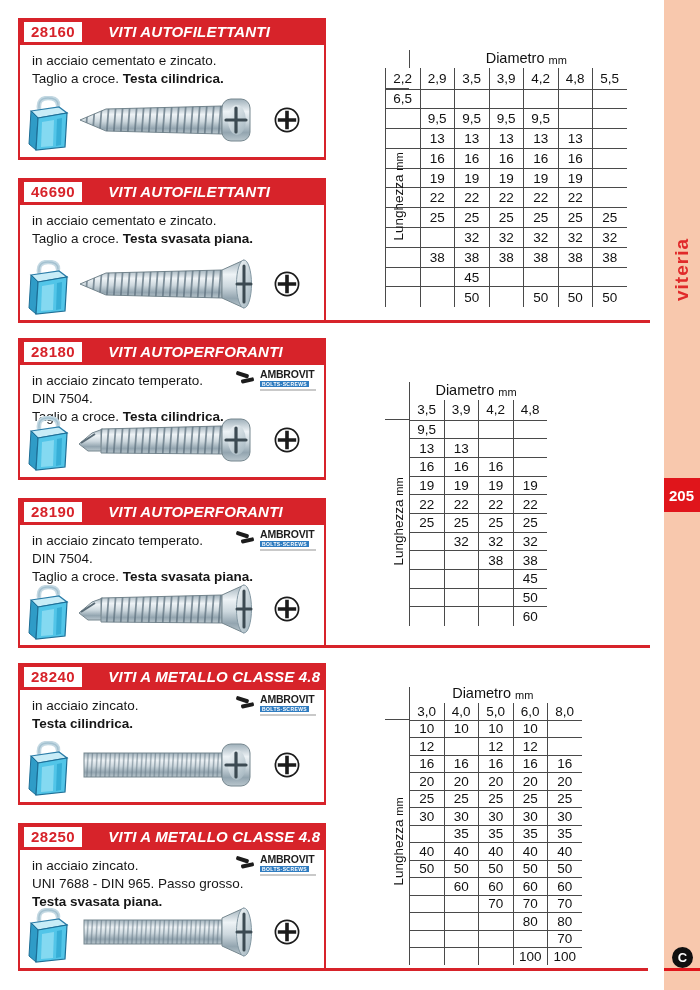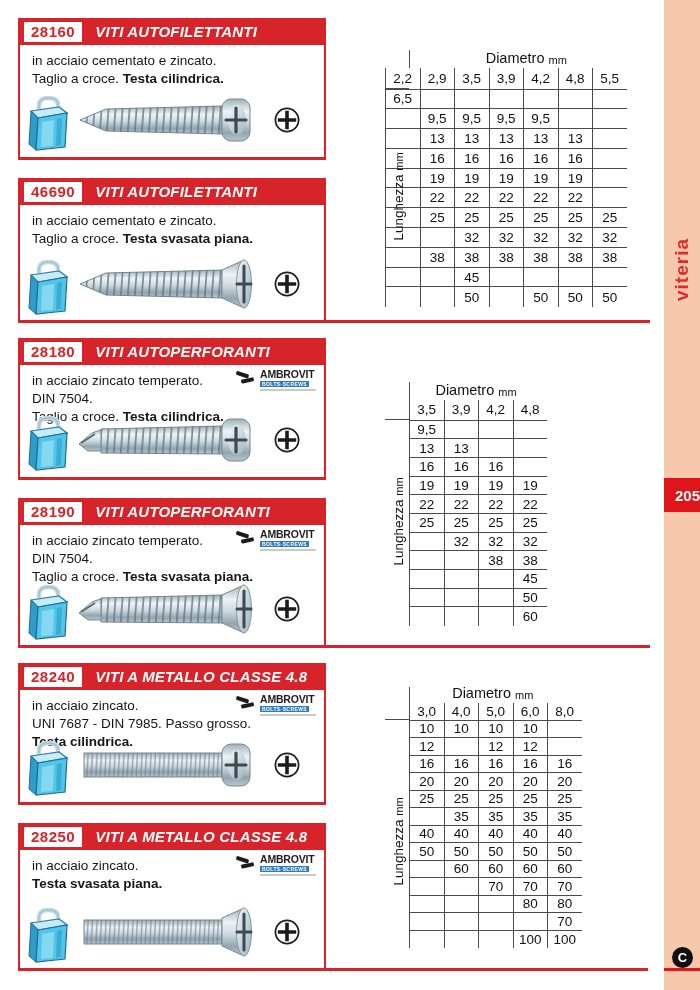--- a/index.html
+++ b/index.html
@@ -9,21 +9,21 @@
   .page{position:absolute;inset:0;}
 
   
   .block{position:absolute;left:18px;width:308px;box-sizing:border-box;background:#fff;
          border-left:2px solid var(--red);border-right:2px solid var(--red);}
   .block.own-bottom{border-bottom:3px solid var(--red);}
   .block-header{height:27px;background:var(--red);display:flex;align-items:center;}
   .code-box{background:#fff;color:var(--red);font-weight:bold;font-size:15px;
             padding:1px 7px 2px;margin-left:4px;letter-spacing:.5px;}
   .block-title{color:#fff;font-weight:bold;font-style:italic;font-size:15px;
-               margin-left:13px;letter-spacing:.2px;}
+               margin-left:26px;letter-spacing:.2px;}
   .block-desc{padding:7px 12px 0;font-size:13.5px;line-height:1.34;color:#161616;}
   .dline{white-space:nowrap;}
   .figure{position:absolute;left:0;right:0;bottom:5px;height:62px;}
   .box-icon{position:absolute;left:6px;bottom:0;}
   .screw{position:absolute;left:56px;bottom:0;}
   .phillips{position:absolute;right:22px;bottom:17px;}
 
   
   .brand{position:absolute;top:31px;right:8px;display:flex;gap:3px;align-items:flex-start;}
   .brand-name{font-size:10.5px;font-weight:bold;letter-spacing:-.2px;color:#1d1d1d;line-height:1;}
@@ -46,21 +46,21 @@
          font-size:13.5px;color:#111;white-space:nowrap;}
 
   
   .sep{position:absolute;left:18px;height:3px;background:var(--red);}
   .sidebar{position:absolute;top:0;right:0;width:36px;height:990px;background:var(--salmon);}
   .vert-label{position:absolute;top:205px;left:0;width:36px;height:130px;display:flex;
               align-items:center;justify-content:center;writing-mode:vertical-rl;
               transform:rotate(180deg);color:#e02a2a;font-weight:bold;font-size:19px;letter-spacing:1px;}
   .page-badge{position:absolute;top:478px;left:0;width:100%;height:34px;background:#e0151b;
               color:#fff;font-weight:bold;font-size:15px;display:flex;align-items:center;
-              padding-left:11px;box-sizing:border-box;}
+              padding-left:5px;box-sizing:border-box;}
   .corner-logo{position:absolute;left:8px;top:947px;width:21px;height:21px;border-radius:50%;
                background:#101010;color:#fff;font-weight:bold;font-size:13px;display:flex;
                align-items:center;justify-content:center;}
   .sidebar-line{position:absolute;top:968px;left:0;width:100%;height:3px;background:#e0151b;}
 </style>
 </head>
 <body>
 
 <svg width="0" height="0" style="position:absolute" aria-hidden="true">
   <defs>
@@ -248,21 +248,20 @@
 </svg>
     </div>
   </section>
       <section class="block own-bottom" style="top:663px;height:142px">
     <header class="block-header">
       <span class="code-box">28240</span>
       <span class="block-title">VITI A METALLO CLASSE 4.8</span>
     </header>
     <div class="block-desc">
       <div class="dline">in acciaio zincato.</div>
-          <div class="dline">UNI 7687 - DIN 7985. Passo grosso.</div>
           <div class="dline"><b>Testa cilindrica.</b></div>
     </div>
     <div class="brand">
   <svg width="22" height="17" viewBox="0 0 22 17">
     <g fill="#1c1c1c">
       <rect x="1" y="3.5" width="13" height="4" rx="1.4" transform="rotate(18 7 5.5)"></rect>
       <rect x="6" y="9.5" width="13" height="4" rx="1.4" transform="rotate(-12 12 11.5)"></rect>
     </g>
   </svg>
   <div class="brand-text">
@@ -294,20 +293,21 @@
 </svg>
     </div>
   </section>
       <section class="block" style="top:823px;height:146px">
     <header class="block-header">
       <span class="code-box">28250</span>
       <span class="block-title">VITI A METALLO CLASSE 4.8</span>
     </header>
     <div class="block-desc">
       <div class="dline">in acciaio zincato.</div>
+          <div class="dline">UNI 7688 - DIN 965. Passo grosso.</div>
           <div class="dline"><b>Testa svasata piana.</b></div>
     </div>
     <div class="brand">
   <svg width="22" height="17" viewBox="0 0 22 17">
     <g fill="#1c1c1c">
       <rect x="1" y="3.5" width="13" height="4" rx="1.4" transform="rotate(18 7 5.5)"></rect>
       <rect x="6" y="9.5" width="13" height="4" rx="1.4" transform="rotate(-12 12 11.5)"></rect>
     </g>
   </svg>
   <div class="brand-text">
@@ -582,20 +582,27 @@
               <td>20</td>
             </tr>
             <tr style="height:17.5px">
               <td>25</td>
               <td>25</td>
               <td>25</td>
               <td>25</td>
               <td>25</td>
             </tr>
             <tr style="height:17.5px">
+              <td>30</td>
+              <td>30</td>
+              <td>30</td>
+              <td>30</td>
+              <td>30</td>
+            </tr>
+            <tr style="height:17.5px">
               <td></td>
               <td>35</td>
               <td>35</td>
               <td>35</td>
               <td>35</td>
             </tr>
             <tr style="height:17.5px">
               <td>40</td>
               <td>40</td>
               <td>40</td>

